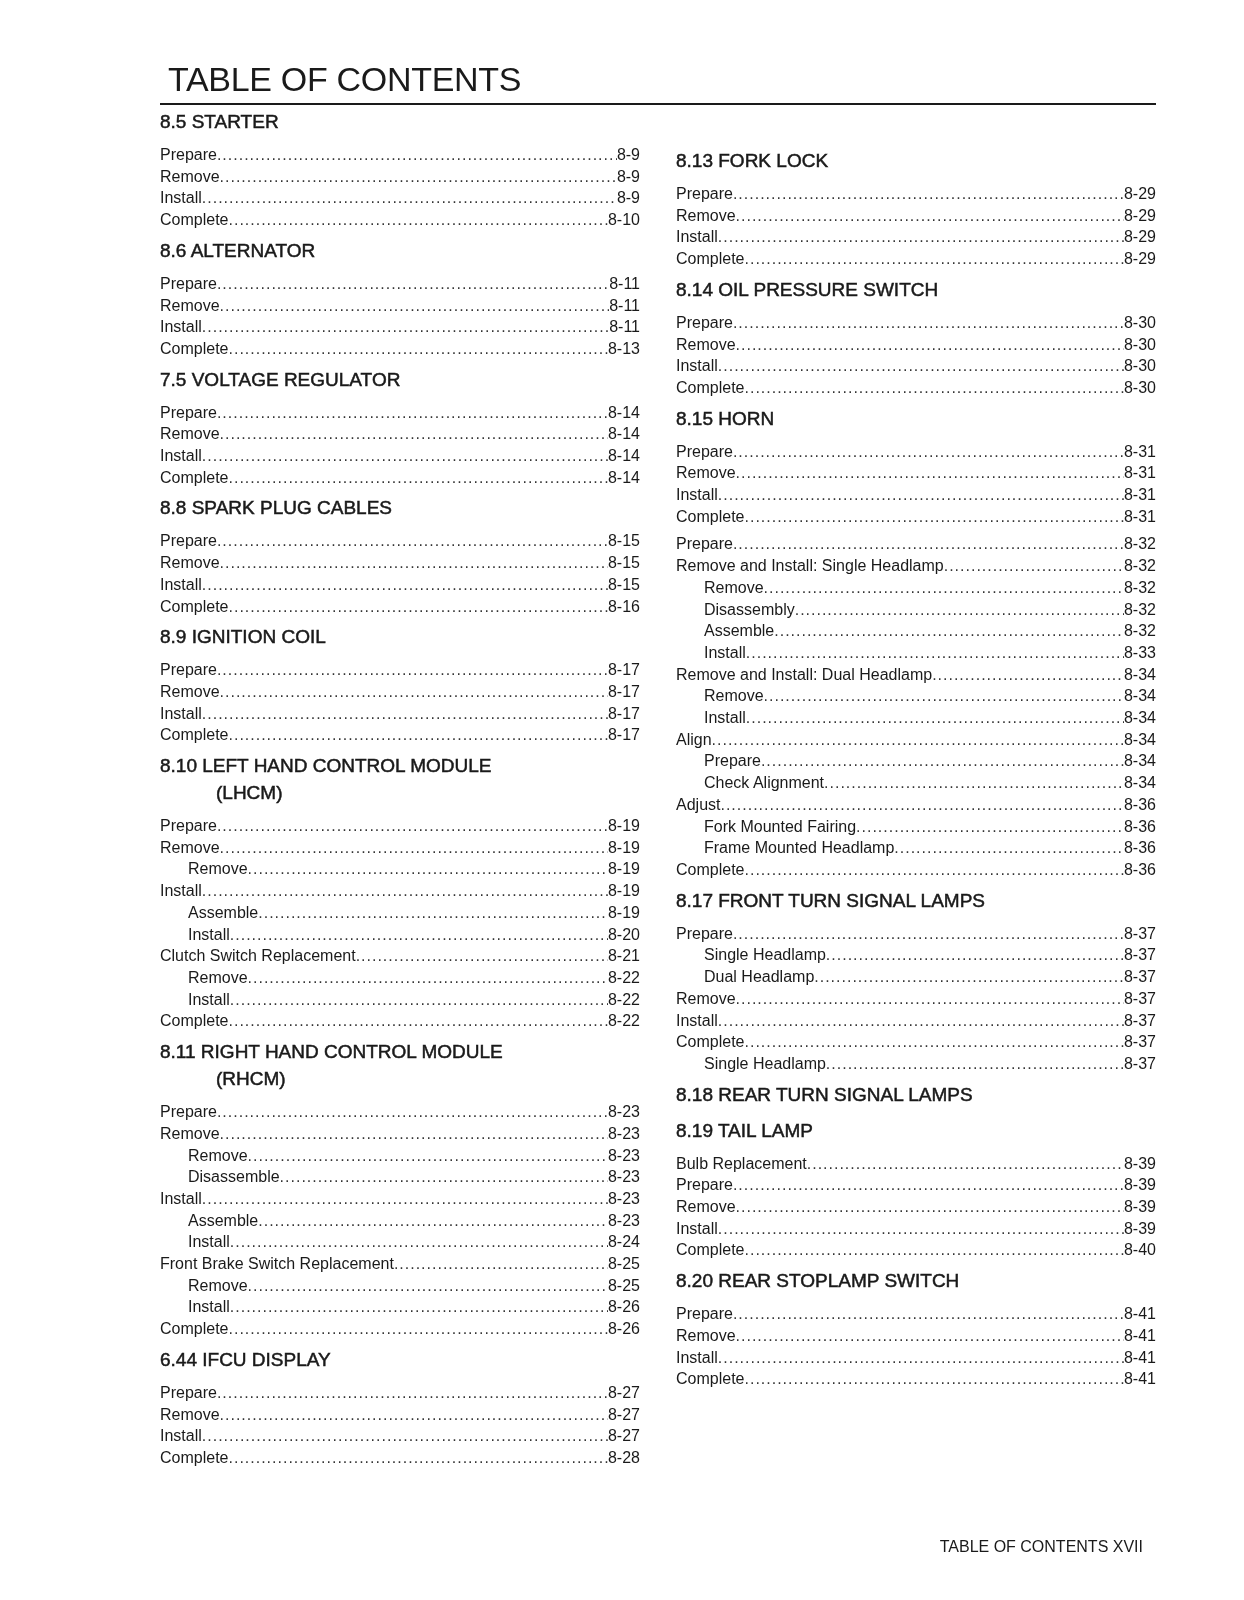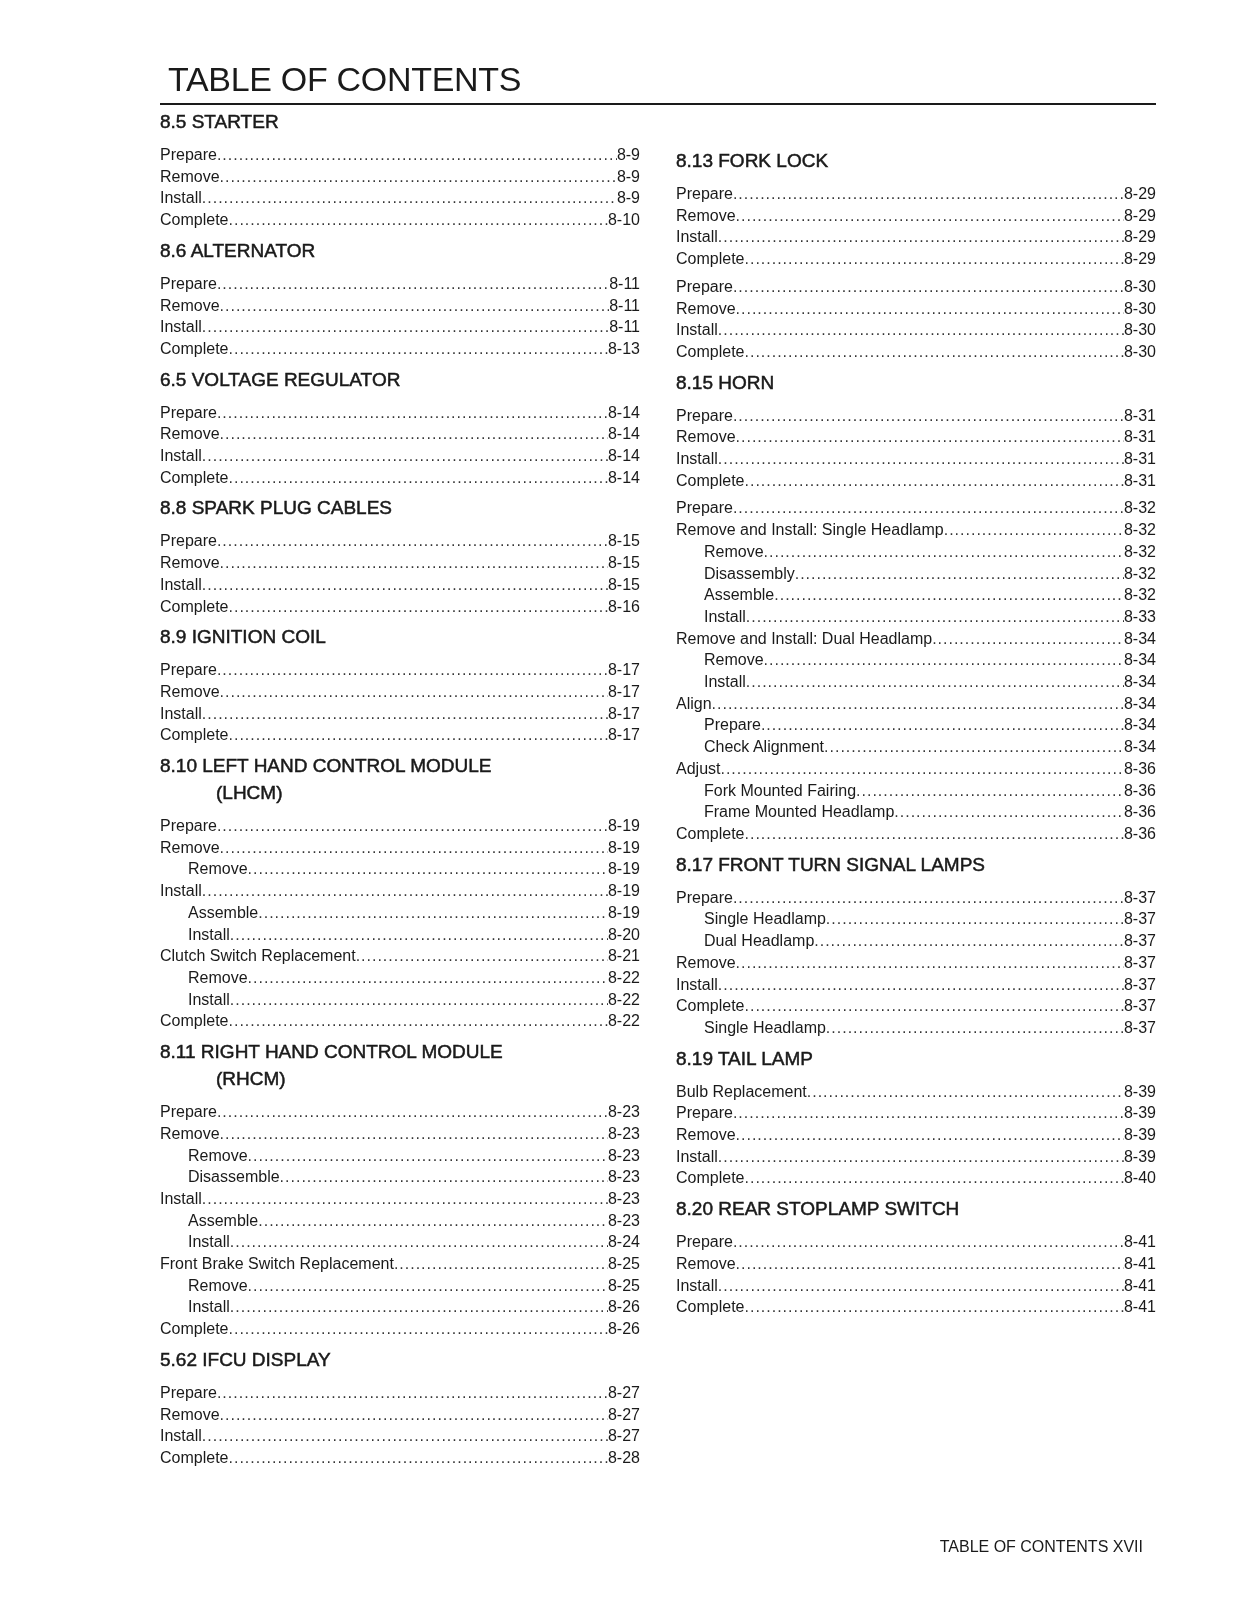--- a/index.html
+++ b/index.html
@@ -67,21 +67,21 @@
         <span class="dots"></span>
         <span class="pg">8-11</span>
       </div>
       <div class="entry">
         <span class="lbl">Complete</span>
         <span class="dots"></span>
         <span class="pg">8-13</span>
       </div>
     </div>
     <div class="section">
-      <div class="sec-head"><span>6.5 VOLTAGE REGULATOR</span></div>
+      <div class="sec-head"><span>7.5 VOLTAGE REGULATOR</span></div>
       <div class="entry">
         <span class="lbl">Prepare</span>
         <span class="dots"></span>
         <span class="pg">8-14</span>
       </div>
       <div class="entry">
         <span class="lbl">Remove</span>
         <span class="dots"></span>
         <span class="pg">8-14</span>
       </div>
@@ -247,21 +247,21 @@
         <span class="dots"></span>
         <span class="pg">8-26</span>
       </div>
       <div class="entry">
         <span class="lbl">Complete</span>
         <span class="dots"></span>
         <span class="pg">8-26</span>
       </div>
     </div>
     <div class="section">
-      <div class="sec-head"><span>5.62 IFCU DISPLAY</span></div>
+      <div class="sec-head"><span>6.44 IFCU DISPLAY</span></div>
       <div class="entry">
         <span class="lbl">Prepare</span>
         <span class="dots"></span>
         <span class="pg">8-27</span>
       </div>
       <div class="entry">
         <span class="lbl">Remove</span>
         <span class="dots"></span>
         <span class="pg">8-27</span>
       </div>
@@ -295,20 +295,21 @@
         <span class="dots"></span>
         <span class="pg">8-29</span>
       </div>
       <div class="entry">
         <span class="lbl">Complete</span>
         <span class="dots"></span>
         <span class="pg">8-29</span>
       </div>
     </div>
     <div class="section">
+      <div class="sec-head"><span>8.14 OIL PRESSURE SWITCH</span></div>
       <div class="entry">
         <span class="lbl">Prepare</span>
         <span class="dots"></span>
         <span class="pg">8-30</span>
       </div>
       <div class="entry">
         <span class="lbl">Remove</span>
         <span class="dots"></span>
         <span class="pg">8-30</span>
       </div>
@@ -460,20 +461,21 @@
         <span class="dots"></span>
         <span class="pg">8-37</span>
       </div>
       <div class="entry sub">
         <span class="lbl">Single Headlamp</span>
         <span class="dots"></span>
         <span class="pg">8-37</span>
       </div>
     </div>
     <div class="section">
+      <div class="sec-head"><span>8.18 REAR TURN SIGNAL LAMPS</span></div>
     </div>
     <div class="section">
       <div class="sec-head"><span>8.19 TAIL LAMP</span></div>
       <div class="entry">
         <span class="lbl">Bulb Replacement</span>
         <span class="dots"></span>
         <span class="pg">8-39</span>
       </div>
       <div class="entry">
         <span class="lbl">Prepare</span>

